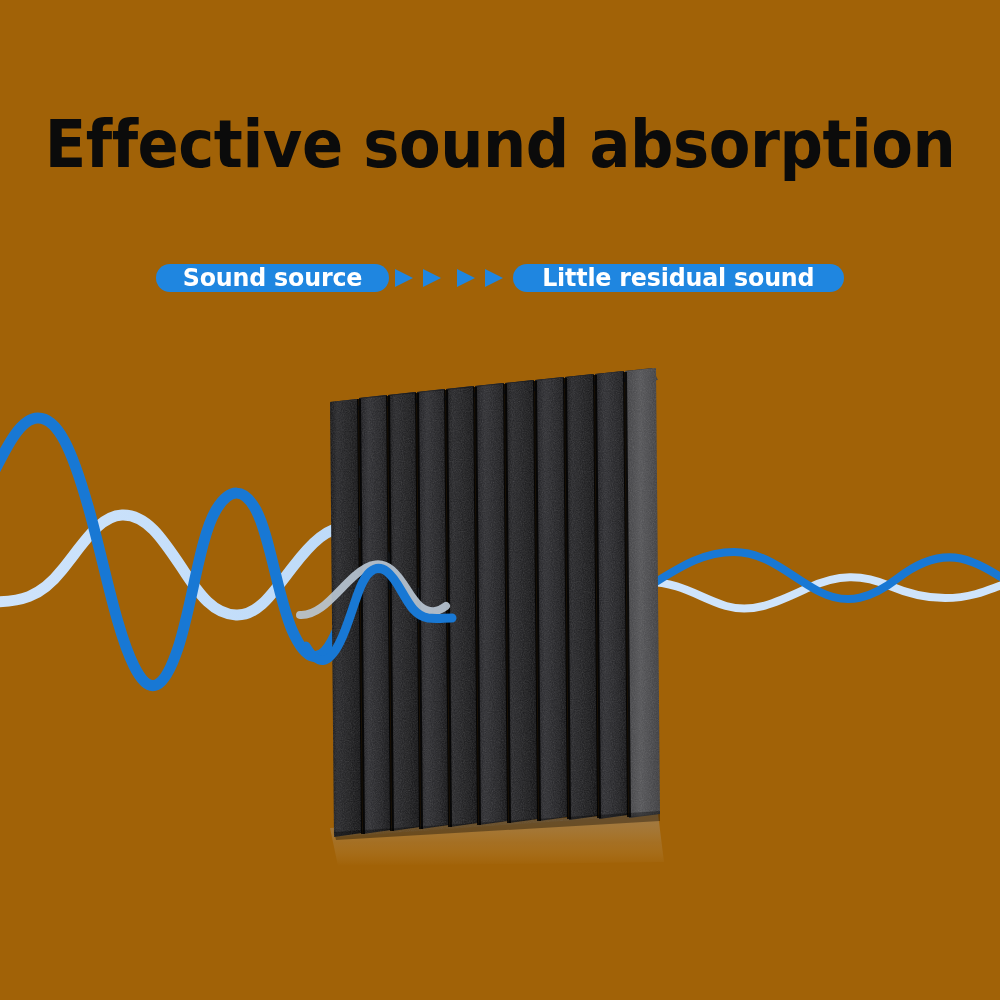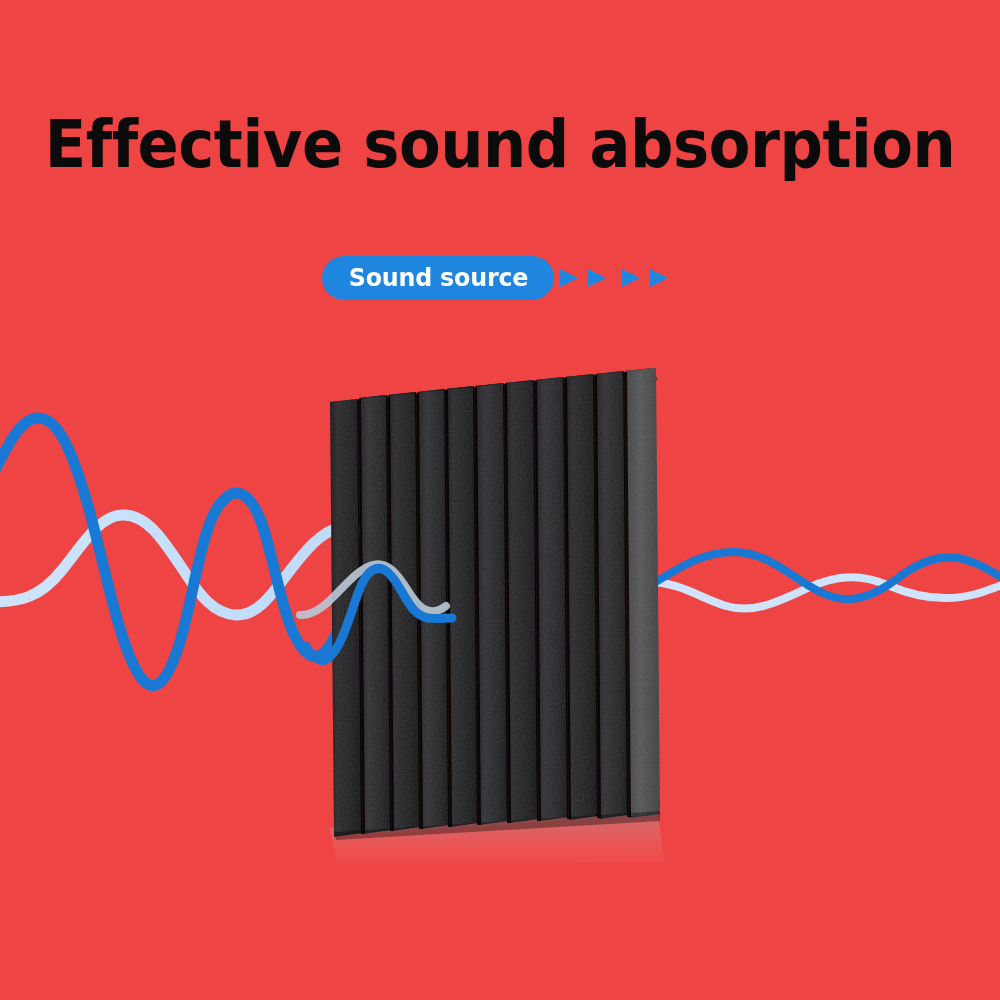--- a/index.html
+++ b/index.html
@@ -3,21 +3,21 @@
 <meta charset="utf-8">
 <style>
   html,body{margin:0;padding:0;}
   body{
     width:1000px;height:1000px;
     background:#ffffff;
     font-family:"Liberation Sans", sans-serif;
     overflow:hidden;
     position:relative;
   }
-  #stage{position:absolute;left:0;top:0;width:1000px;height:1000px;overflow:hidden;background:#ef4444;}
+  #stage{position:absolute;left:0;top:0;width:1000px;height:1000px;overflow:hidden;background:#a16207;}
 
   
   #title{
     position:absolute;
     left:0;top:106px;width:1000px;
     text-align:center;
     font-family:"DejaVu Sans", sans-serif;
     font-weight:700;
     font-size:66px;
     line-height:78px;
@@ -31,21 +31,21 @@
   
   #pillrow{
     position:absolute;
     left:0;top:255px;width:1000px;height:46px;
     display:flex;
     align-items:center;
     justify-content:center;
     gap:0px;
   }
   .pill{
-    height:44px;
+    height:28px;
     border-radius:22px;
     background:#1f86e0;
     color:#ffffff;
     display:flex;
     align-items:center;
     justify-content:flex-end;
     padding:4px 22px;
     font-family:"DejaVu Sans", sans-serif;
     font-weight:700;
     font-size:25px;
@@ -101,20 +101,23 @@
 
     <div class="arrowgap">
       <svg class="chev" width="26" height="26" viewBox="0 0 26 26" aria-hidden="true">
         <polygon points="2,4 20,13 2,22" fill="#1f86e0"></polygon>
       </svg>
       <svg class="chev" width="26" height="26" viewBox="0 0 26 26" aria-hidden="true">
         <polygon points="2,4 20,13 2,22" fill="#1f86e0"></polygon>
       </svg>
     </div>
 
+    <div class="pill">
+      <span class="pill-text">Little residual sound</span>
+    </div>
 
   </div>
 
   <div id="scene">
 
     <svg id="waveSvgBack" viewBox="0 0 1000 600">
       <defs>
         <linearGradient id="fadeLeftPri" x1="0" y1="0" x2="1" y2="0">
           <stop offset="0%" stop-color="#1878d4" stop-opacity="1"></stop>
           <stop offset="78%" stop-color="#1878d4" stop-opacity="1"></stop>

